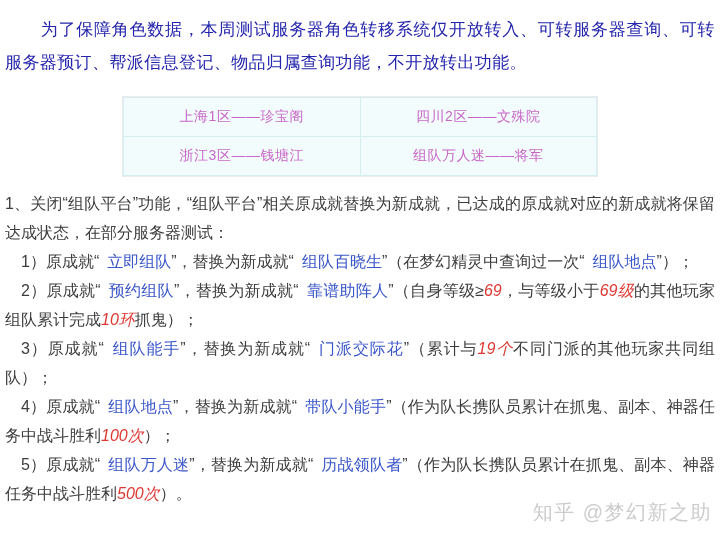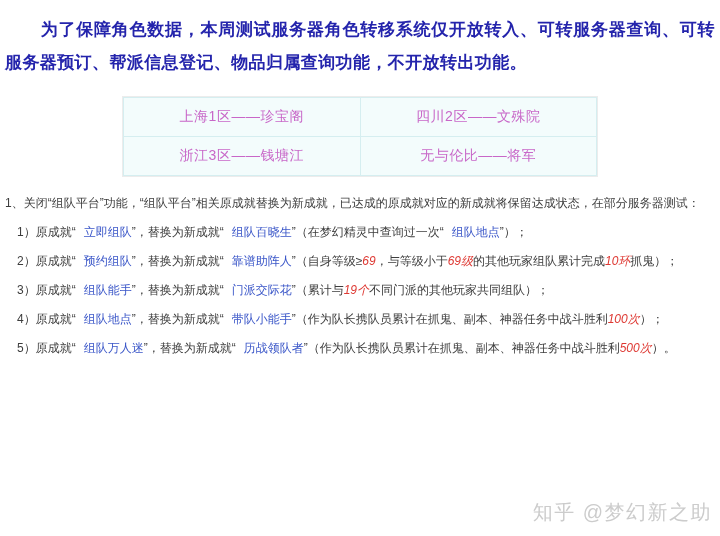--- a/index.html
+++ b/index.html
@@ -7,21 +7,21 @@
     position:relative;
     width:720px;height:536px;
     background:#ffffff;
     overflow:hidden;
     font-family:"Liberation Sans","DejaVu Sans",sans-serif;
   }
   
   .notice{
     margin:13px 5px 1px 5px;
     color:var(--notice,#2424ac);
-    font-weight:bold;
+    font-weight:normal;
     font-size:17px;
     line-height:33px;
     text-indent:2.1em;
     letter-spacing:0.4px;
     text-align:justify;
   }
   
   .tablewrap{
     width:474px;
     margin:17px auto 0 auto;
@@ -40,21 +40,21 @@
     background:var(--table_bg,#f3fcfc);
     border:1px solid var(--table_border,#d5eef0);
     color:var(--table_text,#c867c8);
     font-size:14px;
     letter-spacing:0.5px;
   }
   
   .article{
     margin:12px 5px 0 5px;
     color:var(--body_text,#3d3d3d);
-    font-size:12px;
+    font-size:16px;
     line-height:29px;
     text-align:justify;
   }
   .article p.para{margin:0;}
   .article p.indent{text-indent:1em;}
   .seg-normal{color:var(--body_text,#3d3d3d);}
   .seg-term{color:var(--term,#3a56c8);margin-left:8px;}
   .seg-number{color:var(--number,#de3832);font-style:italic;}
   
   .watermark{
@@ -77,21 +77,21 @@
 
   <div class="tablewrap">
     <table class="servers">
       <tbody>
           <tr>
             <td>上海1区——珍宝阁</td>
             <td>四川2区——文殊院</td>
           </tr>
           <tr>
             <td>浙江3区——钱塘江</td>
-            <td>无与伦比——将军</td>
+            <td>组队万人迷——将军</td>
           </tr>
         </tbody>
     </table>
   </div>
 
   <div class="article">
       <p class="para"><span class="seg-normal">1、关闭“组队平台”功能，“组队平台”相关原成就替换为新成就，已达成的原成就对应的新成就将保留达成状态，在部分服务器测试：</span></p>
       <p class="para indent"><span class="seg-normal">1）原成就“</span><span class="seg-term">立即组队</span><span class="seg-normal">”，替换为新成就“</span><span class="seg-term">组队百晓生</span><span class="seg-normal">”（在梦幻精灵中查询过一次“</span><span class="seg-term">组队地点</span><span class="seg-normal">”）；</span></p>
       <p class="para indent"><span class="seg-normal">2）原成就“</span><span class="seg-term">预约组队</span><span class="seg-normal">”，替换为新成就“</span><span class="seg-term">靠谱助阵人</span><span class="seg-normal">”（自身等级≥</span><span class="seg-number">69</span><span class="seg-normal">，与等级小于</span><span class="seg-number">69级</span><span class="seg-normal">的其他玩家组队累计完成</span><span class="seg-number">10环</span><span class="seg-normal">抓鬼）；</span></p>
       <p class="para indent"><span class="seg-normal">3）原成就“</span><span class="seg-term">组队能手</span><span class="seg-normal">”，替换为新成就“</span><span class="seg-term">门派交际花</span><span class="seg-normal">”（累计与</span><span class="seg-number">19个</span><span class="seg-normal">不同门派的其他玩家共同组队）；</span></p>

